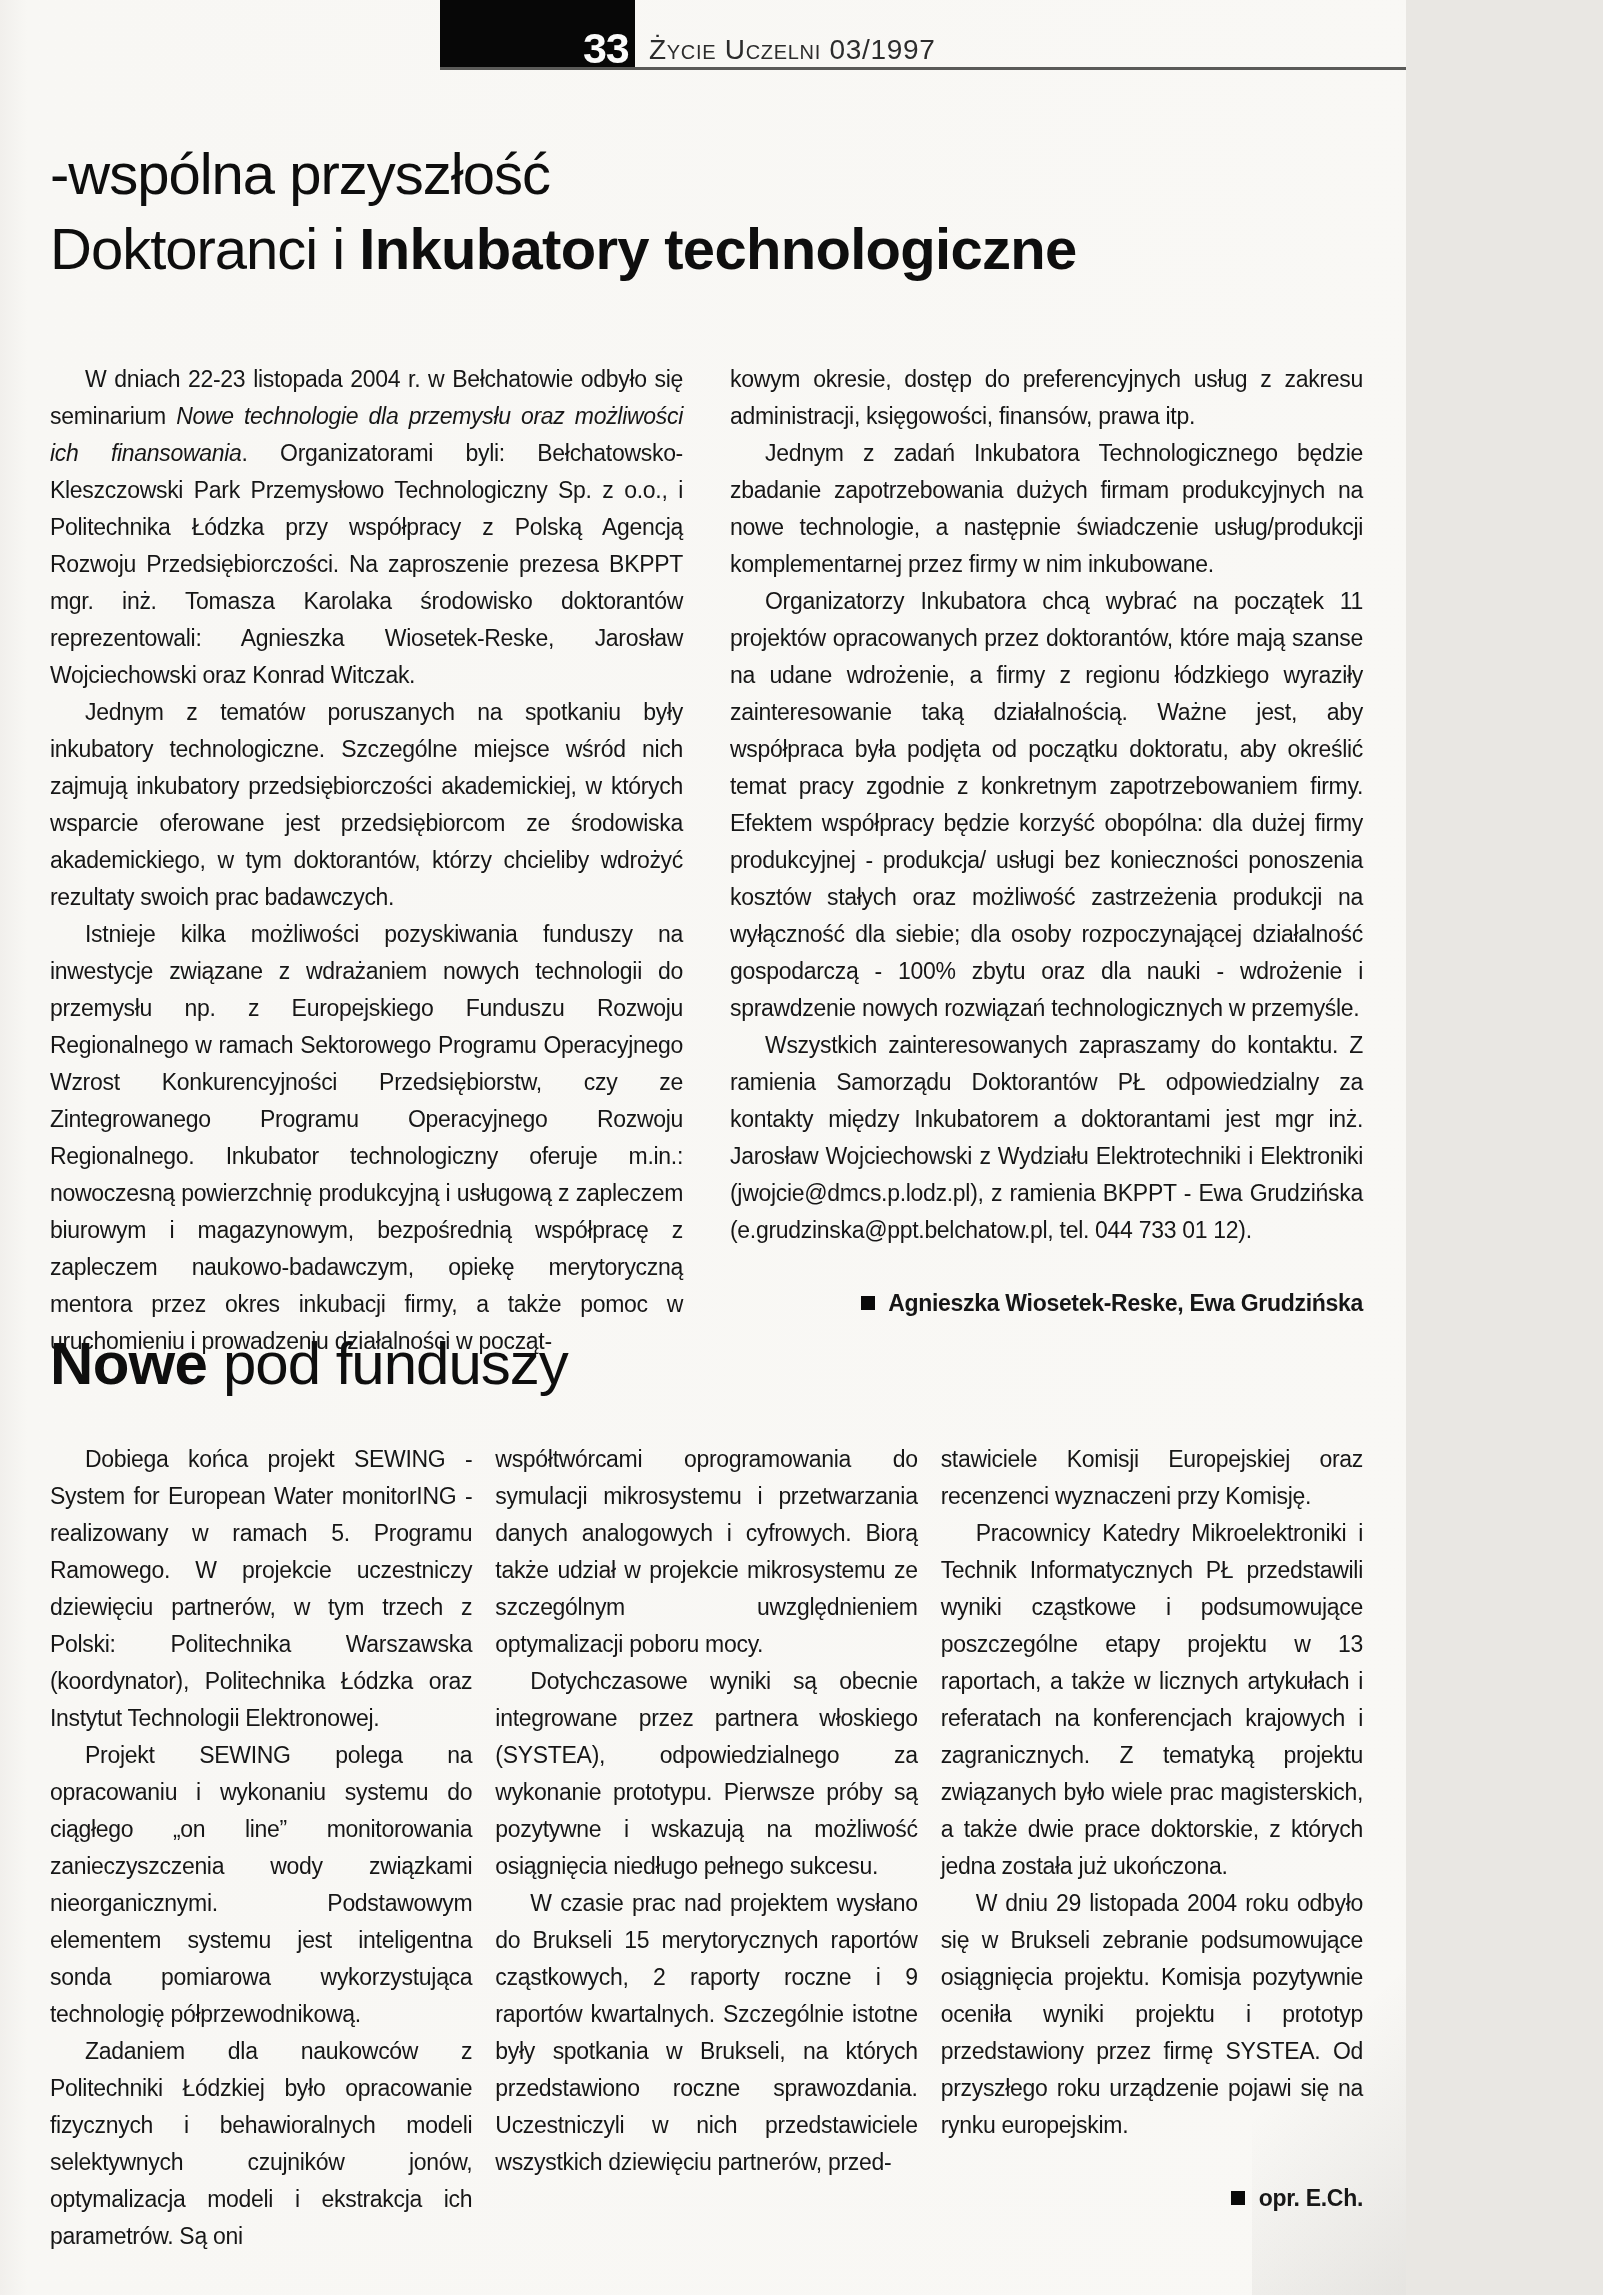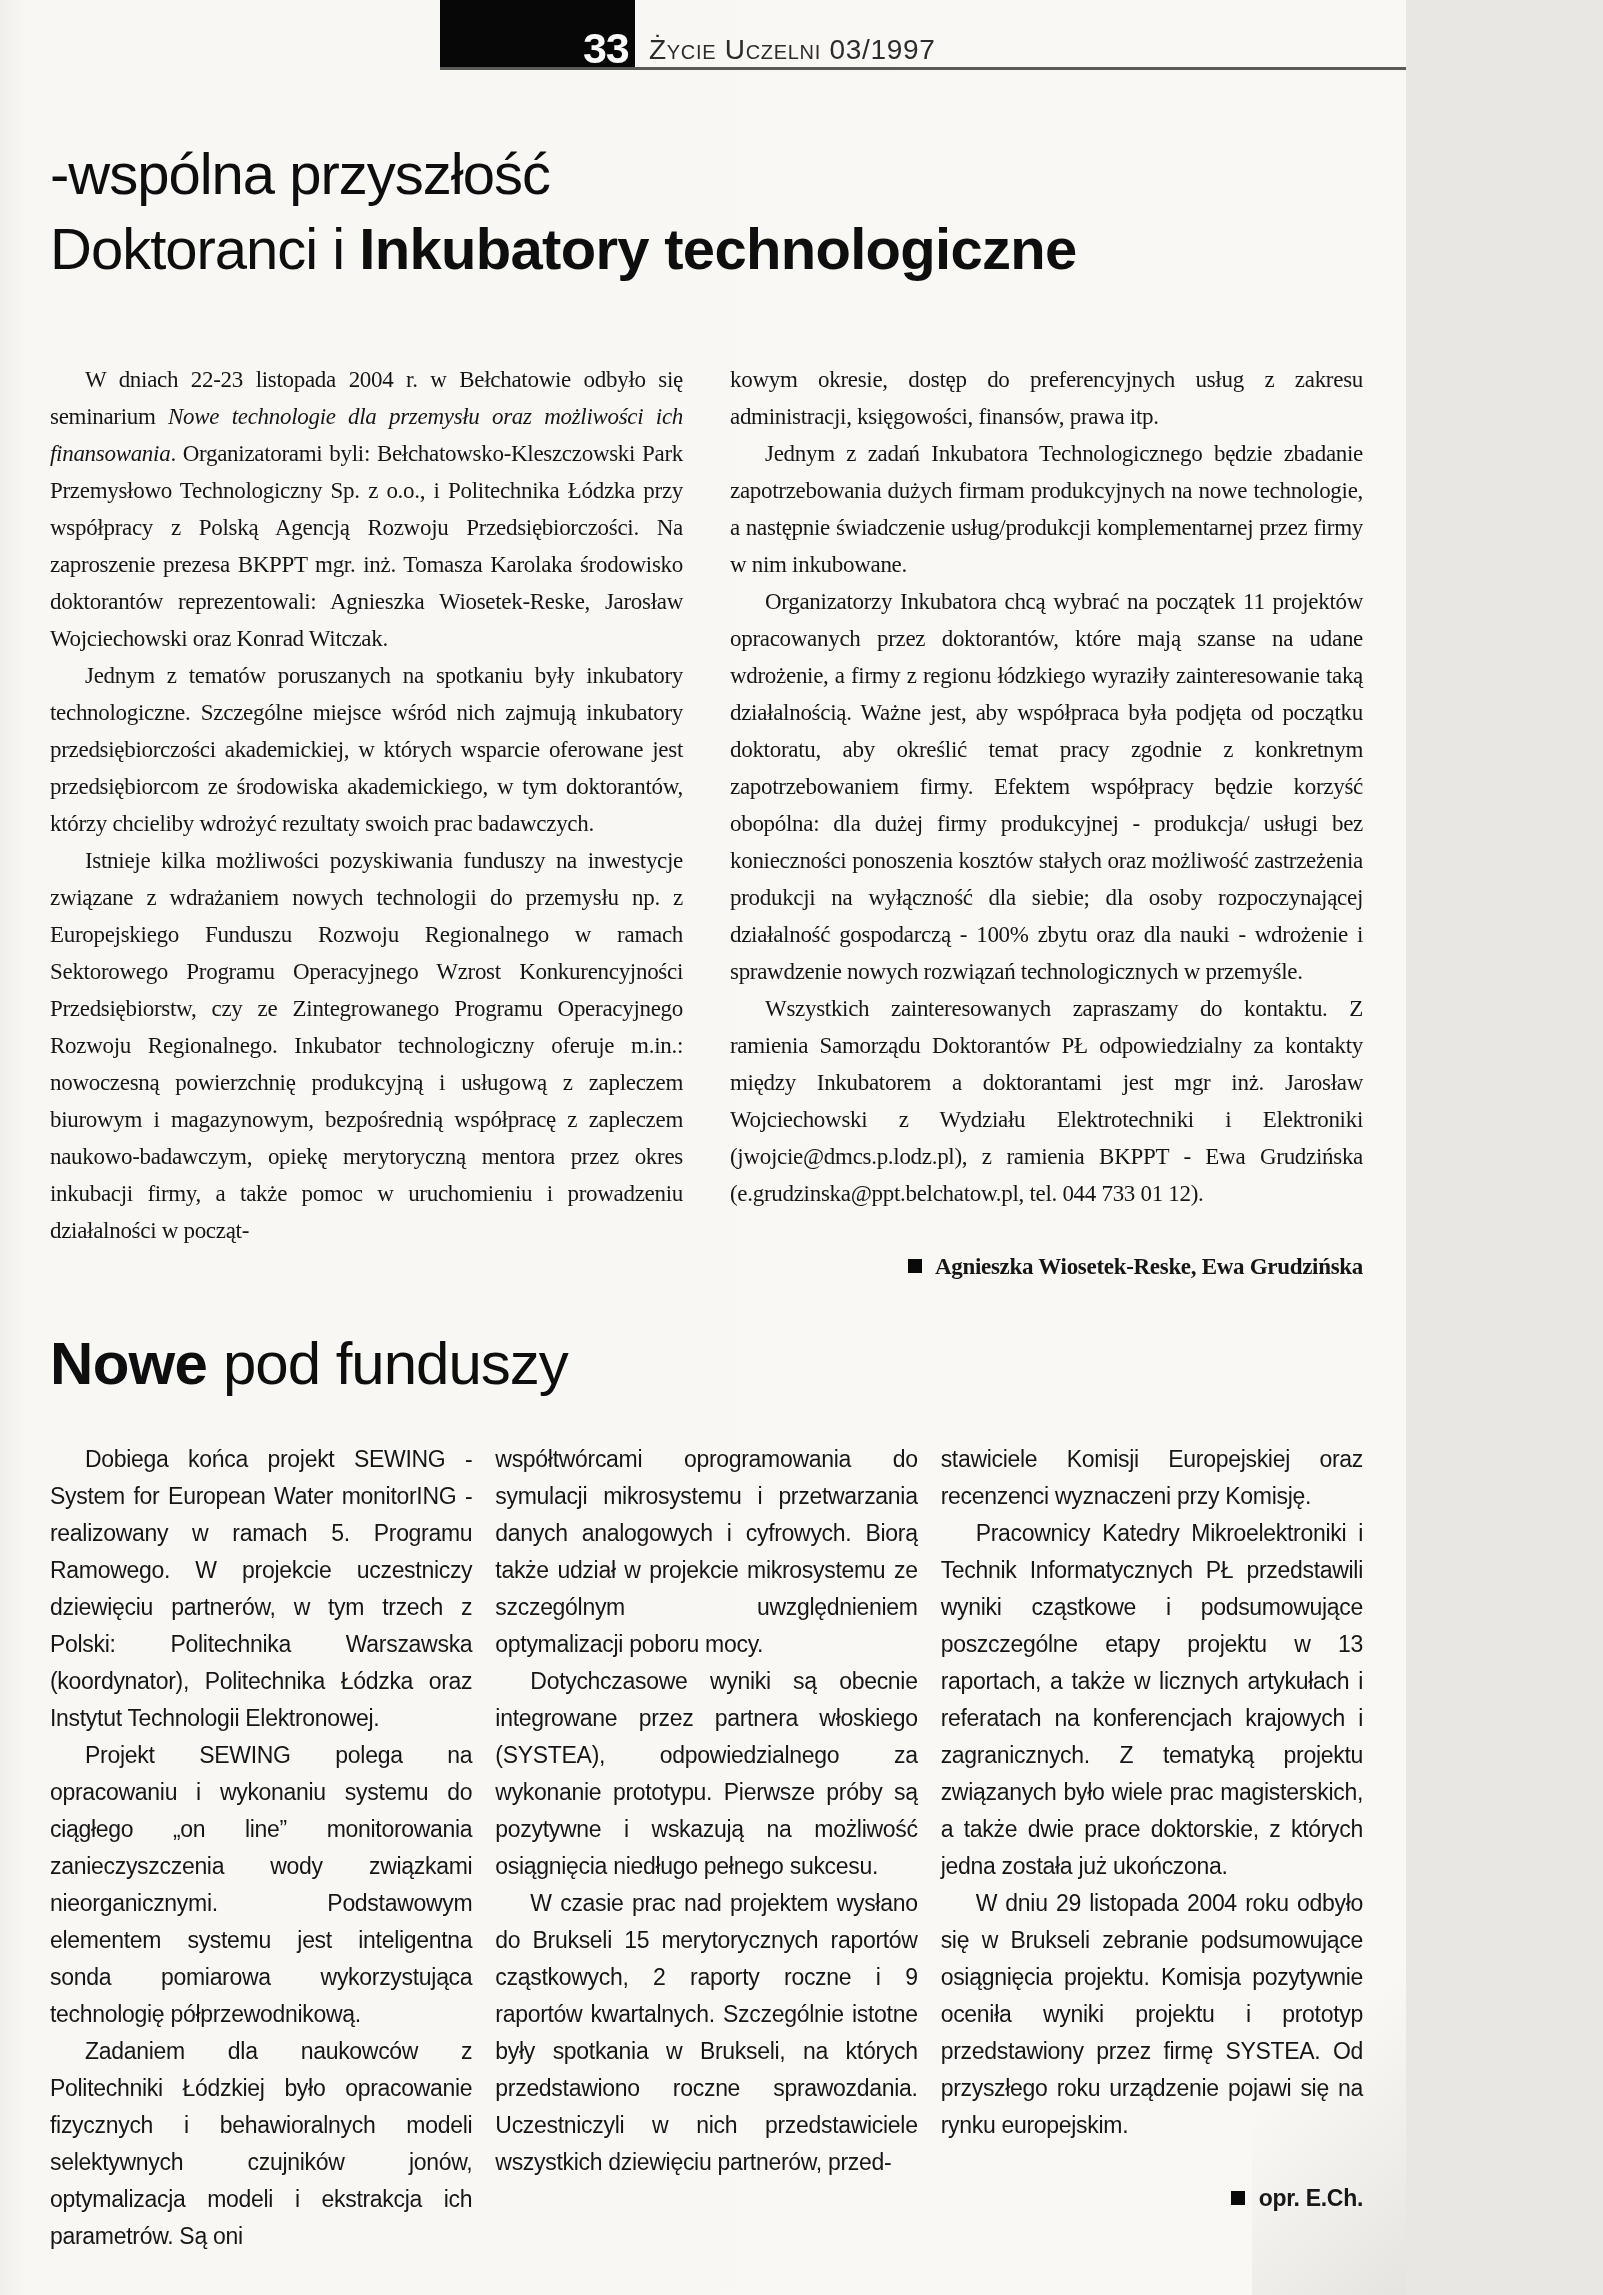--- a/index.html
+++ b/index.html
@@ -54,21 +54,21 @@
 
   h1, h2 {
     margin: 0; font-weight: normal;
     font-size: 58px; line-height: 75px; letter-spacing: -1px;
     color: #0e0e0e;
   }
   h2 { font-size: 60px; line-height: 67px; }
   .b { font-weight: bold; letter-spacing: -0.7px; }
 
   .cols { display: flex; }
-  .article1 .cols { margin-top: 75px; gap: 47px; font-family: Liberation Serif, serif; }
+  .article1 .cols { margin-top: 75px; gap: 47px; }
   .article2 .cols { margin-top: 44px; gap: 23px; }
   .col { flex: 1 1 0; min-width: 0; }
 
   p {
     margin: 0; text-align: justify;
     font-size: 23px; line-height: 37px; letter-spacing: -0.3px;
     color: #161616;
   }
   p.indent { text-indent: 35px; }
   em { font-style: italic; }

